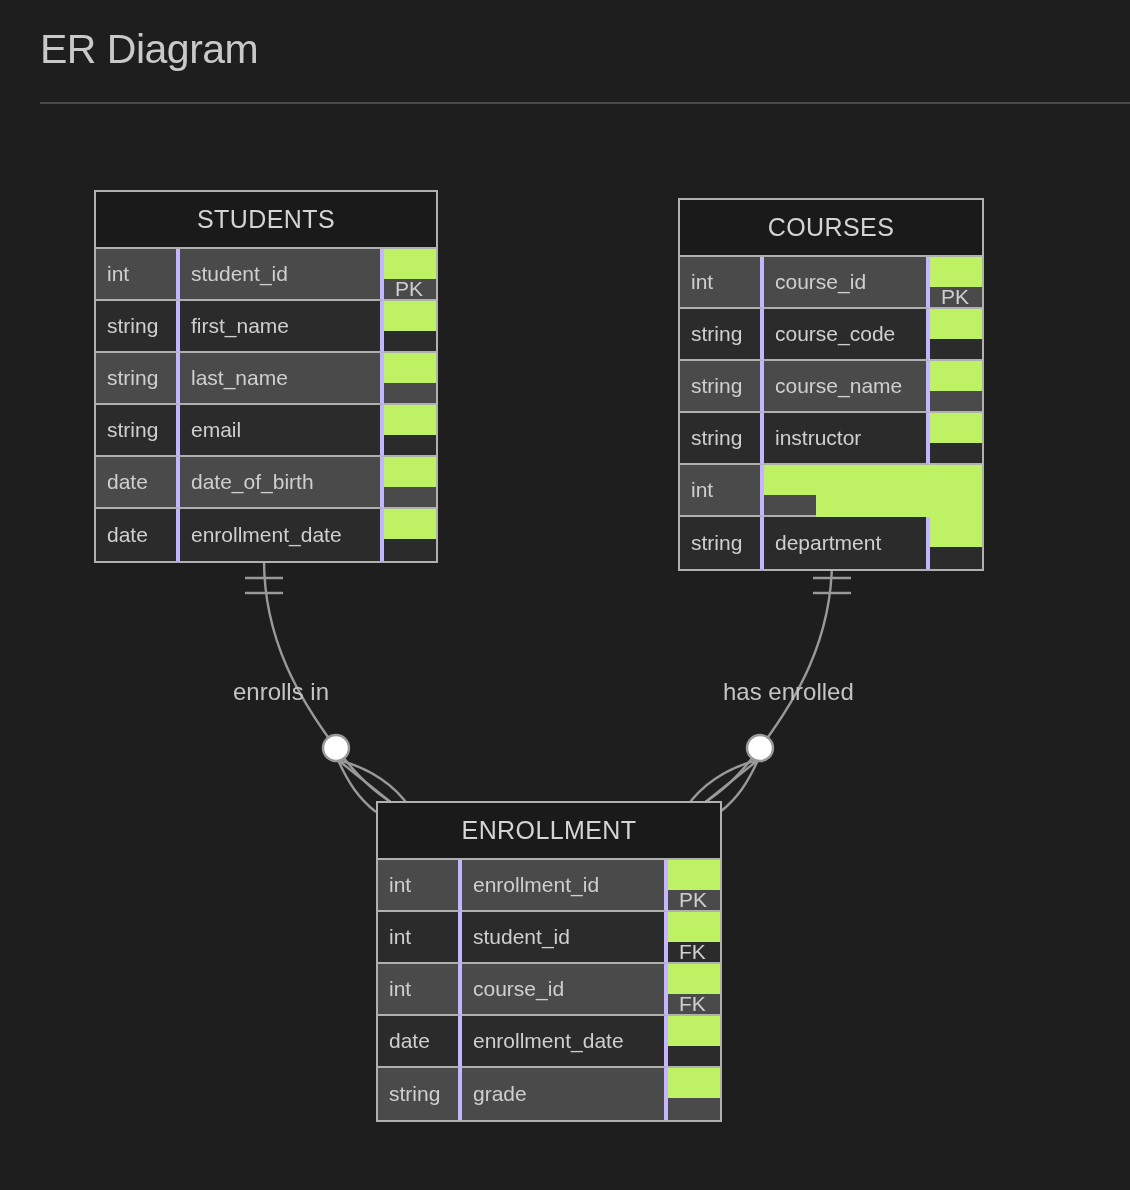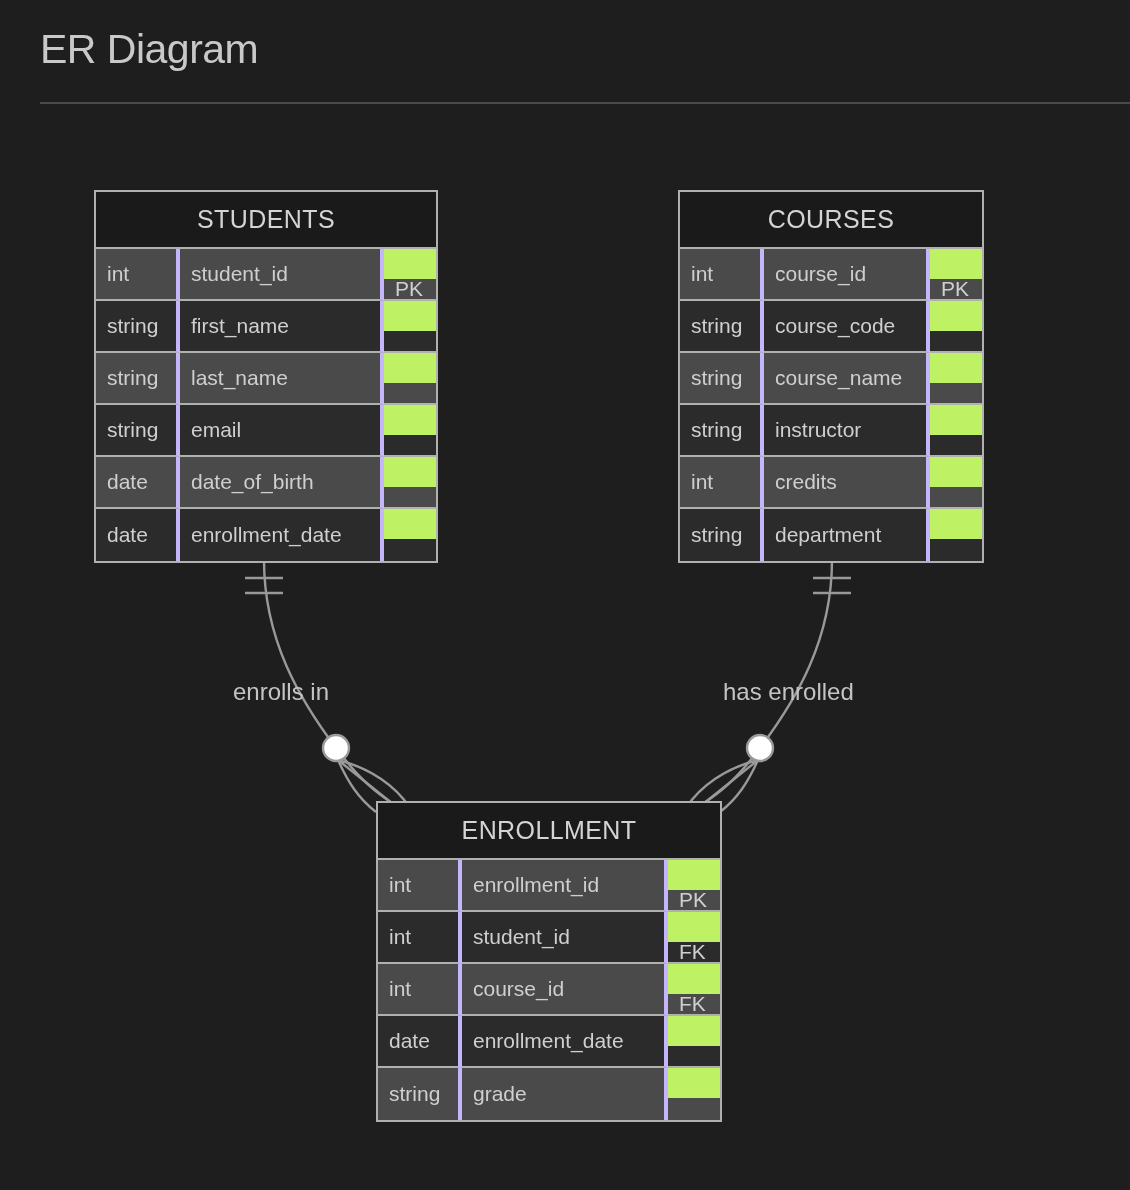--- a/index.html
+++ b/index.html
@@ -187,21 +187,21 @@
           <div class="cell c-key key"></div>
         </div>
         <div class="entity-row dark">
           <div class="cell c-type">date</div>
           <div class="cell c-name">enrollment_date</div>
           <div class="cell c-key key"></div>
         </div>
       </div>
   </div>
 
-  <div class="entity" id="entity-courses" style="left:678px; top:190px; width:306px;">
+  <div class="entity" id="entity-courses" style="left:678px; top:198px; width:306px;">
     <div class="entity-header">COURSES</div>
     <div class="entity-rows">
         <div class="entity-row light">
           <div class="cell c-type">int</div>
           <div class="cell c-name">course_id</div>
           <div class="cell c-key key">PK</div>
         </div>
         <div class="entity-row dark">
           <div class="cell c-type">string</div>
           <div class="cell c-name">course_code</div>
@@ -212,21 +212,20 @@
           <div class="cell c-name">course_name</div>
           <div class="cell c-key key"></div>
         </div>
         <div class="entity-row dark">
           <div class="cell c-type">string</div>
           <div class="cell c-name">instructor</div>
           <div class="cell c-key key"></div>
         </div>
         <div class="entity-row light">
           <div class="cell c-type">int</div>
-          <div class="cell c-name">credits</div>
           <div class="cell c-key key"></div>
         </div>
         <div class="entity-row dark">
           <div class="cell c-type">string</div>
           <div class="cell c-name">department</div>
           <div class="cell c-key key"></div>
         </div>
       </div>
   </div>
 

